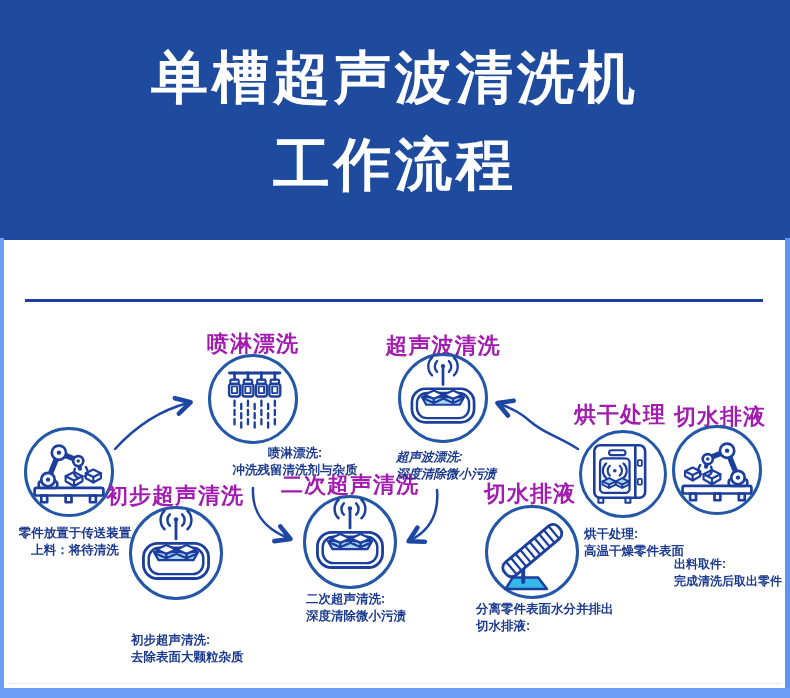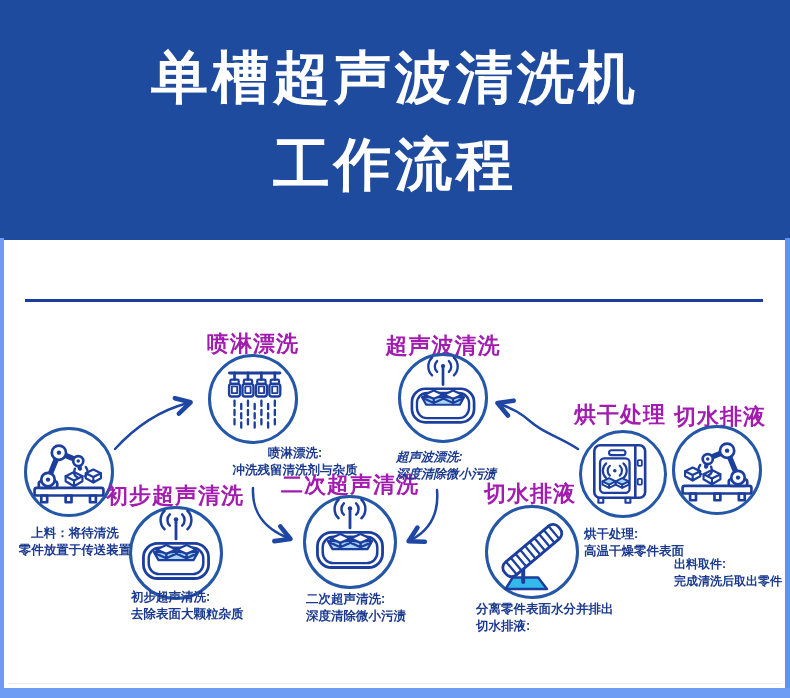--- a/index.html
+++ b/index.html
@@ -46,21 +46,21 @@
   .l-ultra{left:373px;top:331px;}
   .l-initial{left:104px;top:481px;text-align:right;}
   .l-second{left:280px;top:470px;}
   .l-drain{left:460px;top:479px;}
   .l-dry{left:550px;top:400px;}
   .l-unload{left:650px;top:402px;}
   
   .t-loading{left:8px;top:525px;width:134px;}
   .t-spray{left:183px;top:445px;width:140px;margin-left:42px;}
   .t-ultra{left:396px;top:449px;font-style:italic;}
-  .t-initial{left:131px;top:589px;}
+  .t-initial{left:131px;top:632px;}
   .t-second{left:306px;top:591px;}
   .t-drain{left:476px;top:601px;}
   .t-dry{left:584px;top:526px;}
   .t-unload{left:674px;top:556px;font-size:12px;}
   
   .arrows{position:absolute;left:0;top:0;pointer-events:none;}
   .hidden-defs{position:absolute;width:0;height:0;overflow:hidden;}
 </style>
 </head>
 <body>
@@ -202,22 +202,22 @@
       <path d="M578,449 C556,435 545,434 531,422 C521,413 513,409 500,404" marker-end="url(#ah)"></path>
     </g>
   </svg>
 
   <div class="node-circle c-loading">
     <svg viewBox="0 0 100 100" width="84" height="84">
         <use href="#i-robot"></use>
       </svg>
   </div>
   <div class="node-caption center t-loading">
+    <div>零件放置于传送装置</div>
     <div>上料：将待清洗</div>
-    <div>零件放置于传送装置</div>
   </div>
 
   <div class="node-label l-spray">喷淋漂洗</div>
   <div class="node-circle c-spray">
     <svg viewBox="0 0 100 100" width="84" height="84">
         <use href="#i-spray"></use>
       </svg>
   </div>
   <div class="node-caption center t-spray">
     <div>喷淋漂洗:</div>

